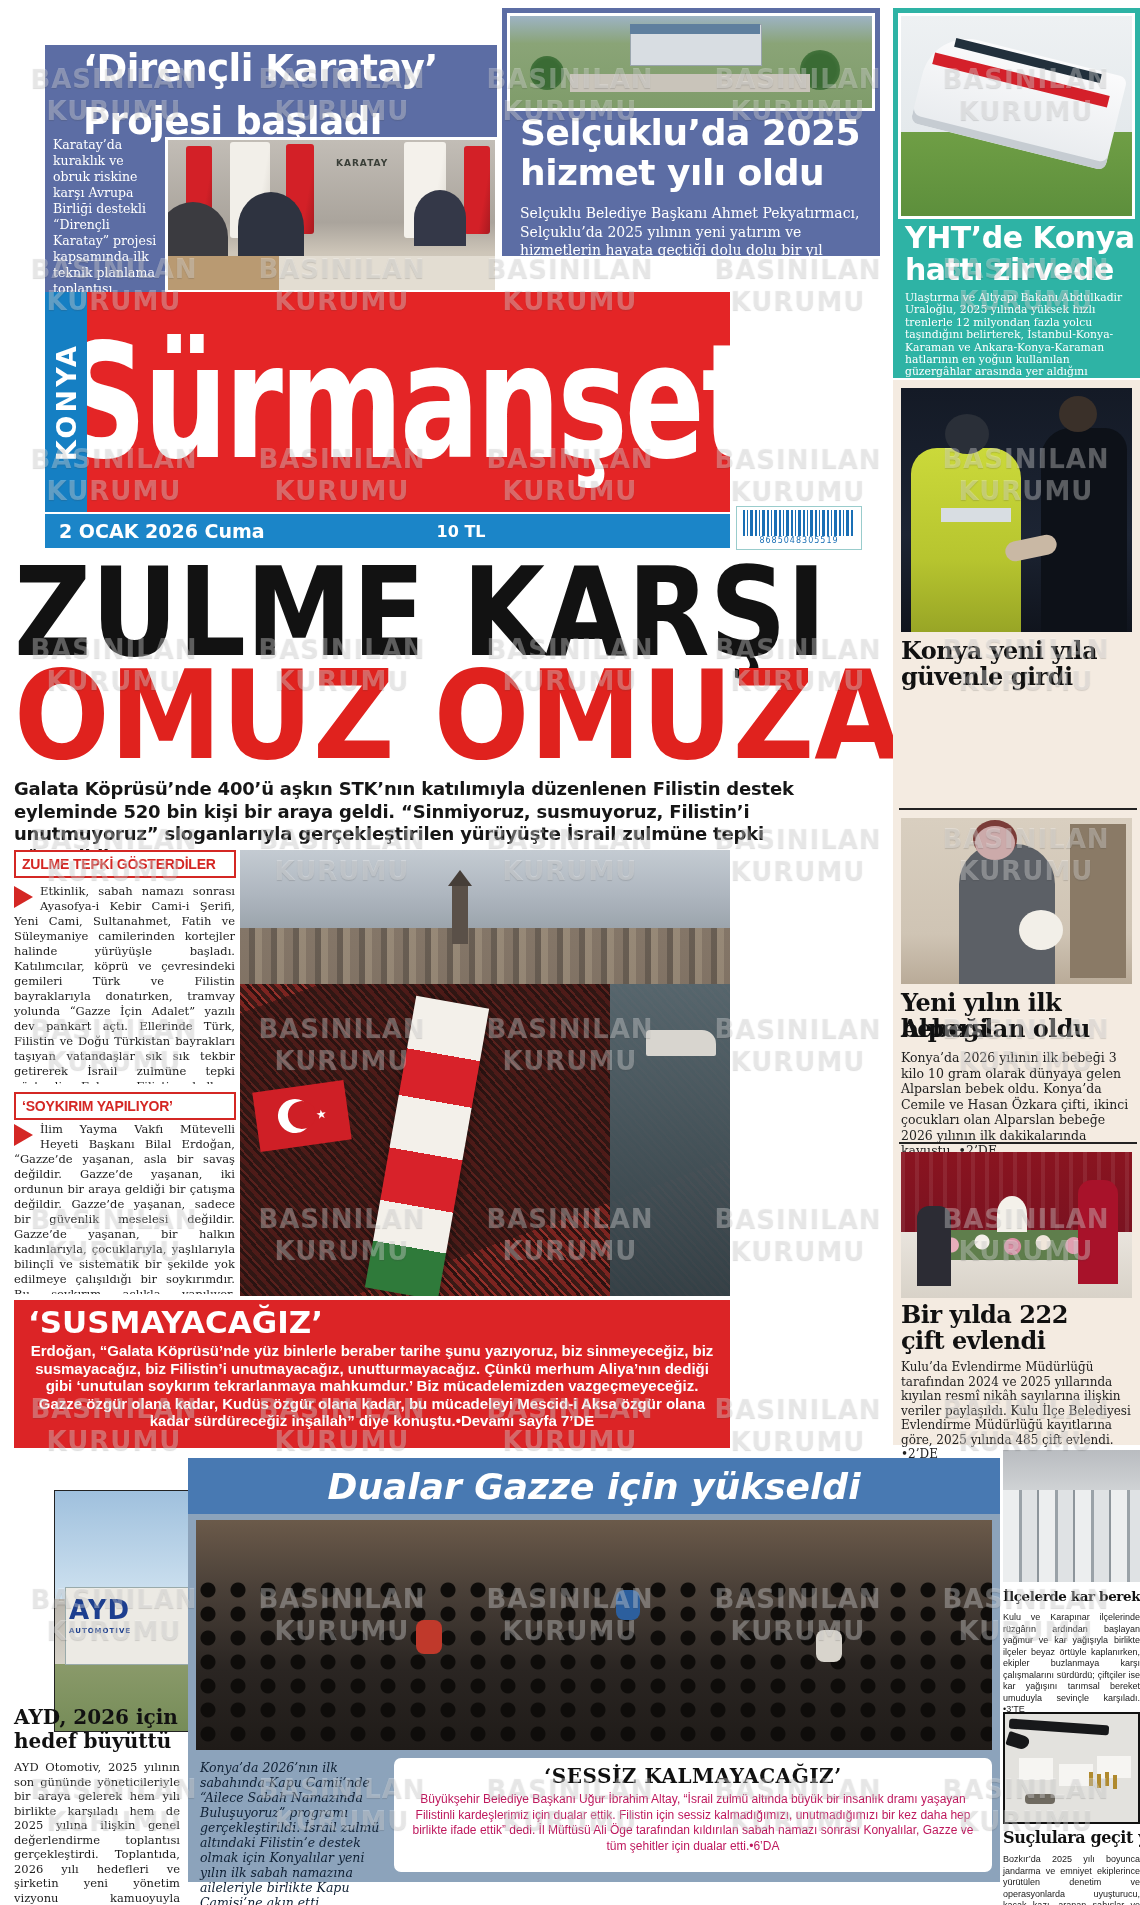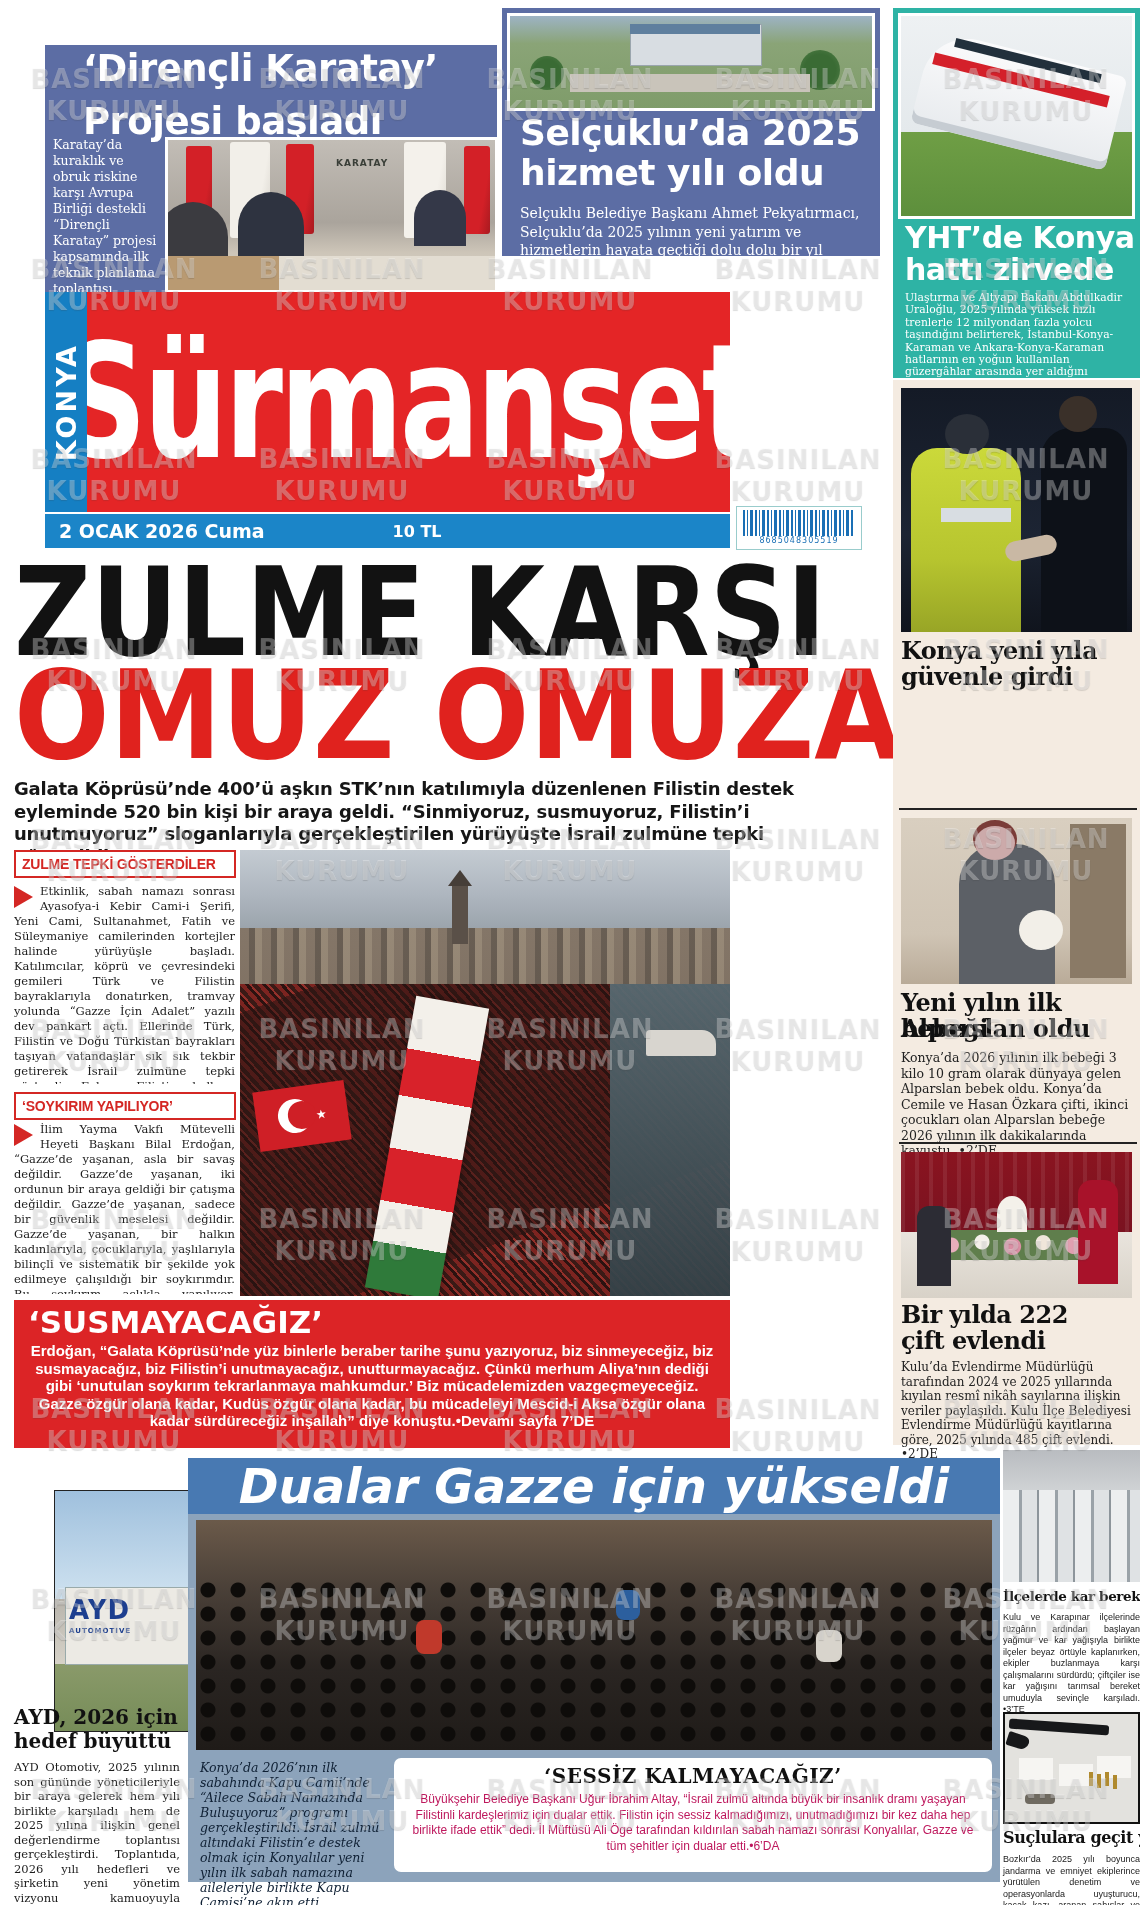--- a/index.html
+++ b/index.html
@@ -51,21 +51,21 @@
   .rc-head{font-family:"DejaVu Serif",serif;font-weight:bold;color:#111;font-size:24px;line-height:1.08;letter-spacing:-0.5px;}
   .rc-body{font-family:"DejaVu Serif",serif;font-size:12.5px;line-height:15.5px;color:#222;text-align:left;}
   .rc-line{background:#222;height:2px;}
   .rcb-head{font-family:"DejaVu Serif",serif;font-weight:bold;color:#111;font-size:13.5px;white-space:nowrap;letter-spacing:-0.4px;}
   .rcb-body{font-family:"Liberation Sans",sans-serif;font-size:9px;line-height:11.5px;color:#1a1a1a;text-align:justify;}
   
   .ayd-head{font-family:"DejaVu Serif",serif;font-weight:bold;font-size:20px;line-height:1.15;color:#111;}
   .ayd-body{font-family:"DejaVu Serif",serif;font-size:11.5px;line-height:14.5px;color:#1c1c1c;text-align:justify;overflow:hidden;}
   .dualar{background:#8ca3bb;}
   .dualar-band{background:#4879b2;display:flex;align-items:center;justify-content:center;}
-  .dualar-band span{color:#fff;font-weight:800;font-style:italic;font-size:48px;letter-spacing:0px;white-space:nowrap;}
+  .dualar-band span{color:#fff;font-weight:800;font-style:italic;font-size:36px;letter-spacing:0px;white-space:nowrap;}
   .dualar-cap{font-family:"DejaVu Serif",serif;font-style:italic;font-size:12.5px;line-height:15px;color:#0e1f33;}
   .sessiz{background:#fff;padding:6px 10px;box-sizing:border-box;}
   .sessiz .sh{font-family:"DejaVu Serif",serif;font-weight:bold;font-size:20px;text-align:center;color:#111;margin-bottom:4px;letter-spacing:0.5px;}
   .sessiz .sb{font-family:"Liberation Sans",sans-serif;font-size:12px;line-height:15.5px;text-align:center;color:#be185d;}
   
   .photo{overflow:hidden;position:absolute;}
   .wb{border:3px solid #fff;}
   .ph-label{position:absolute;color:#fff;font-weight:bold;}
 </style>
 </head>
@@ -115,21 +115,21 @@
     <div class="abs panel-head" style="left:12px;top:246px;font-size:30px;">hattı zirvede</div>
     <div class="abs panel-body" style="left:12px;top:284px;width:224px;font-size:10.8px;line-height:12.4px;">Ulaştırma ve Altyapı Bakanı Abdulkadir Uraloğlu, 2025 yılında yüksek hızlı trenlerle 12 milyondan fazla yolcu taşındığını belirterek, İstanbul-Konya-Karaman ve Ankara-Konya-Karaman hatlarının en yoğun kullanılan güzergâhlar arasında yer aldığını açıkladı. •5’TE</div>
   </div>
 
   <div class="abs konya" style="left:45px;top:292px;width:42px;height:220px;">
     <span>KONYA</span>
   </div>
   <div class="abs masthead" style="left:87px;top:292px;width:643px;height:220px;">
     <div class="ttl">Sürmanşet</div>
   </div>
-  <div class="abs datebar" style="left:45px;top:514px;width:685px;height:34px;">
+  <div class="abs datebar" style="left:45px;top:514px;width:685px;height:34px;gap:44px;">
     <span style="font-weight:800;font-size:19px;margin-left:14px;">2 OCAK 2026 Cuma</span>
     <span style="font-weight:800;font-size:16px;margin-left:128px;">10 TL</span>
   </div>
   <div class="abs barcode" style="left:736px;top:506px;width:124px;height:42px;">
     <div class="stripes"></div>
     <div class="num">8685048305519</div>
   </div>
 
   <div class="abs lead1" style="left:14px;top:552px;">ZULME KARŞI</div>
   <div class="abs lead2" style="left:14px;top:655px;">OMUZ OMUZA</div>

